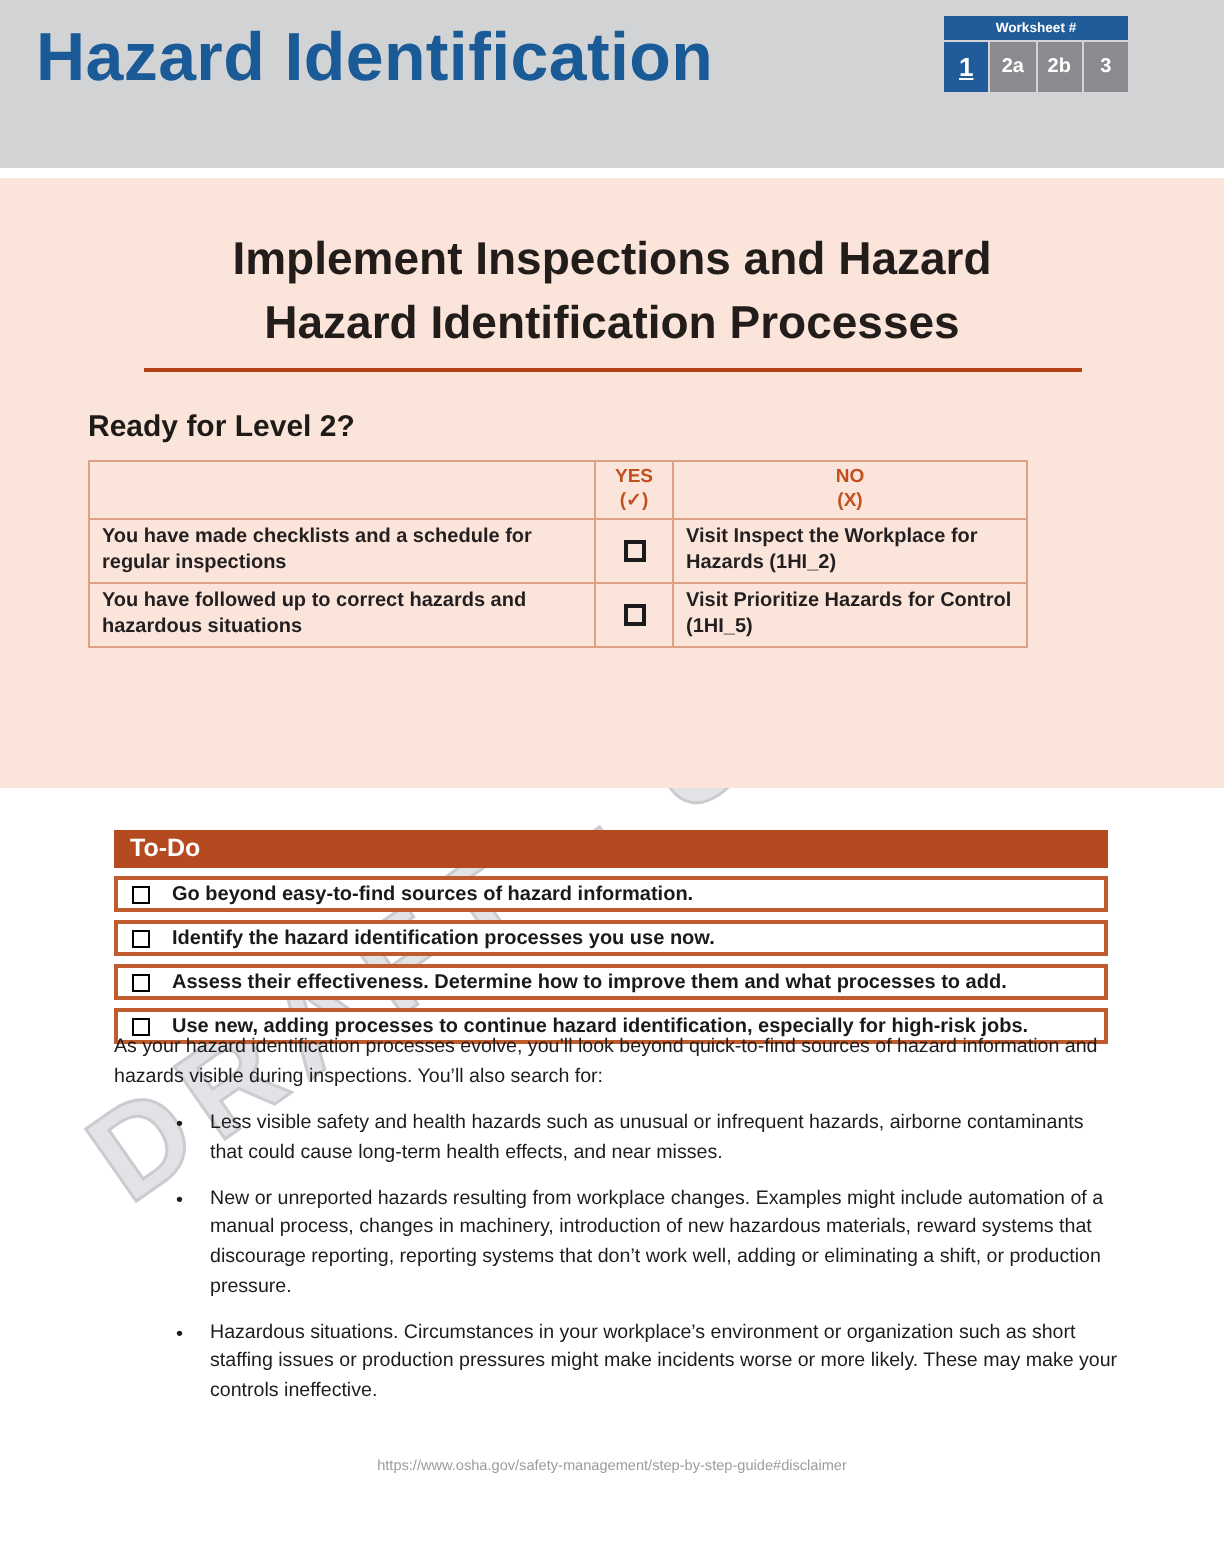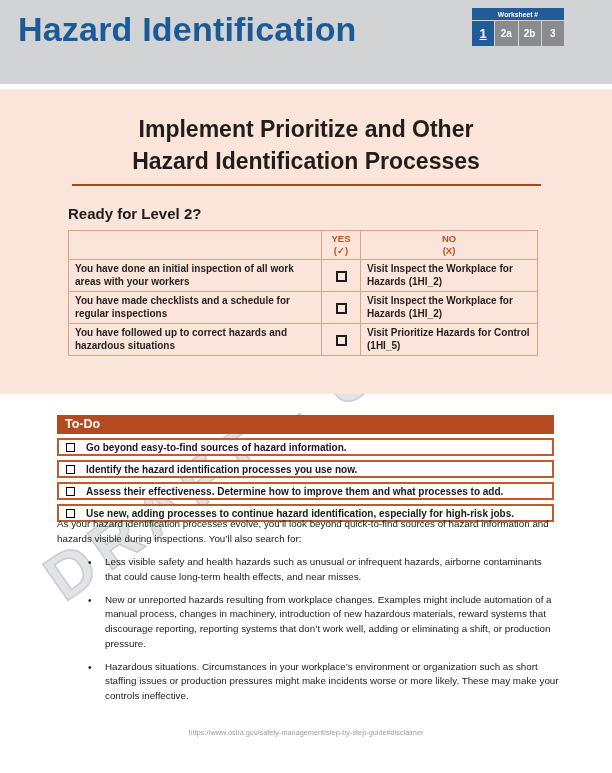--- a/index.html
+++ b/index.html
@@ -41,21 +41,21 @@
     position:absolute; left:0; top:89px; width:612px; height:305px;
     background:#fbe5da; z-index:2;
   }
   .main-heading {
     margin-top:25px; text-align:center; font-size:23px; font-weight:bold;
     color:#221d1a; line-height:1.38;
   }
   .heading-rule {
     width:469px; margin:7px auto 0 auto; border-top:2.5px solid #b64018;
   }
-  .pink-inner { margin:0 68px; }
+  .pink-inner { margin:0 44px; }
   .ready-heading {
     margin-top:19px; font-size:15px; font-weight:bold; color:#1d1a17;
   }
   table.ready {
     margin-top:8px; width:469px; border-collapse:collapse; table-layout:fixed;
   }
   table.ready th, table.ready td {
     border:1px solid #dfa183; vertical-align:middle;
   }
   .col-stmt { width:253px; }
@@ -126,21 +126,21 @@
         <div class="ws-tab active">1</div>
         <div class="ws-tab">2a</div>
         <div class="ws-tab">2b</div>
         <div class="ws-tab">3</div>
       </div>
     </div>
   </div>
 
   <div class="pink">
     <div class="main-heading">
-      <div>Implement Prioritize and Other</div>
+      <div>Implement Inspections and Hazard</div>
       <div>Hazard Identification Processes</div>
     </div>
     <div class="heading-rule"></div>
     <div class="pink-inner">
       <div class="ready-heading">Ready for Level 2?</div>
       <table class="ready">
         <colgroup>
             <col class="col-stmt">
             <col class="col-yes">
             <col class="col-no">
@@ -151,25 +151,20 @@
           <th class="hdr">
             <div>YES</div>
             <div>(✓)</div>
           </th>
           <th class="hdr">
             <div>NO</div>
             <div>(X)</div>
           </th>
         </tr>
         <tr>
-          <td class="stmt">You have done an initial inspection of all work areas with your workers</td>
-          <td class="chk"><span class="checkbox"></span></td>
-          <td class="action">Visit Inspect the Workplace for Hazards (1HI_2)</td>
-        </tr>
-        <tr>
           <td class="stmt">You have made checklists and a schedule for regular inspections</td>
           <td class="chk"><span class="checkbox"></span></td>
           <td class="action">Visit Inspect the Workplace for Hazards (1HI_2)</td>
         </tr>
         <tr>
           <td class="stmt">You have followed up to correct hazards and hazardous situations</td>
           <td class="chk"><span class="checkbox"></span></td>
           <td class="action">Visit Prioritize Hazards for Control (1HI_5)</td>
         </tr>
       </tbody>

